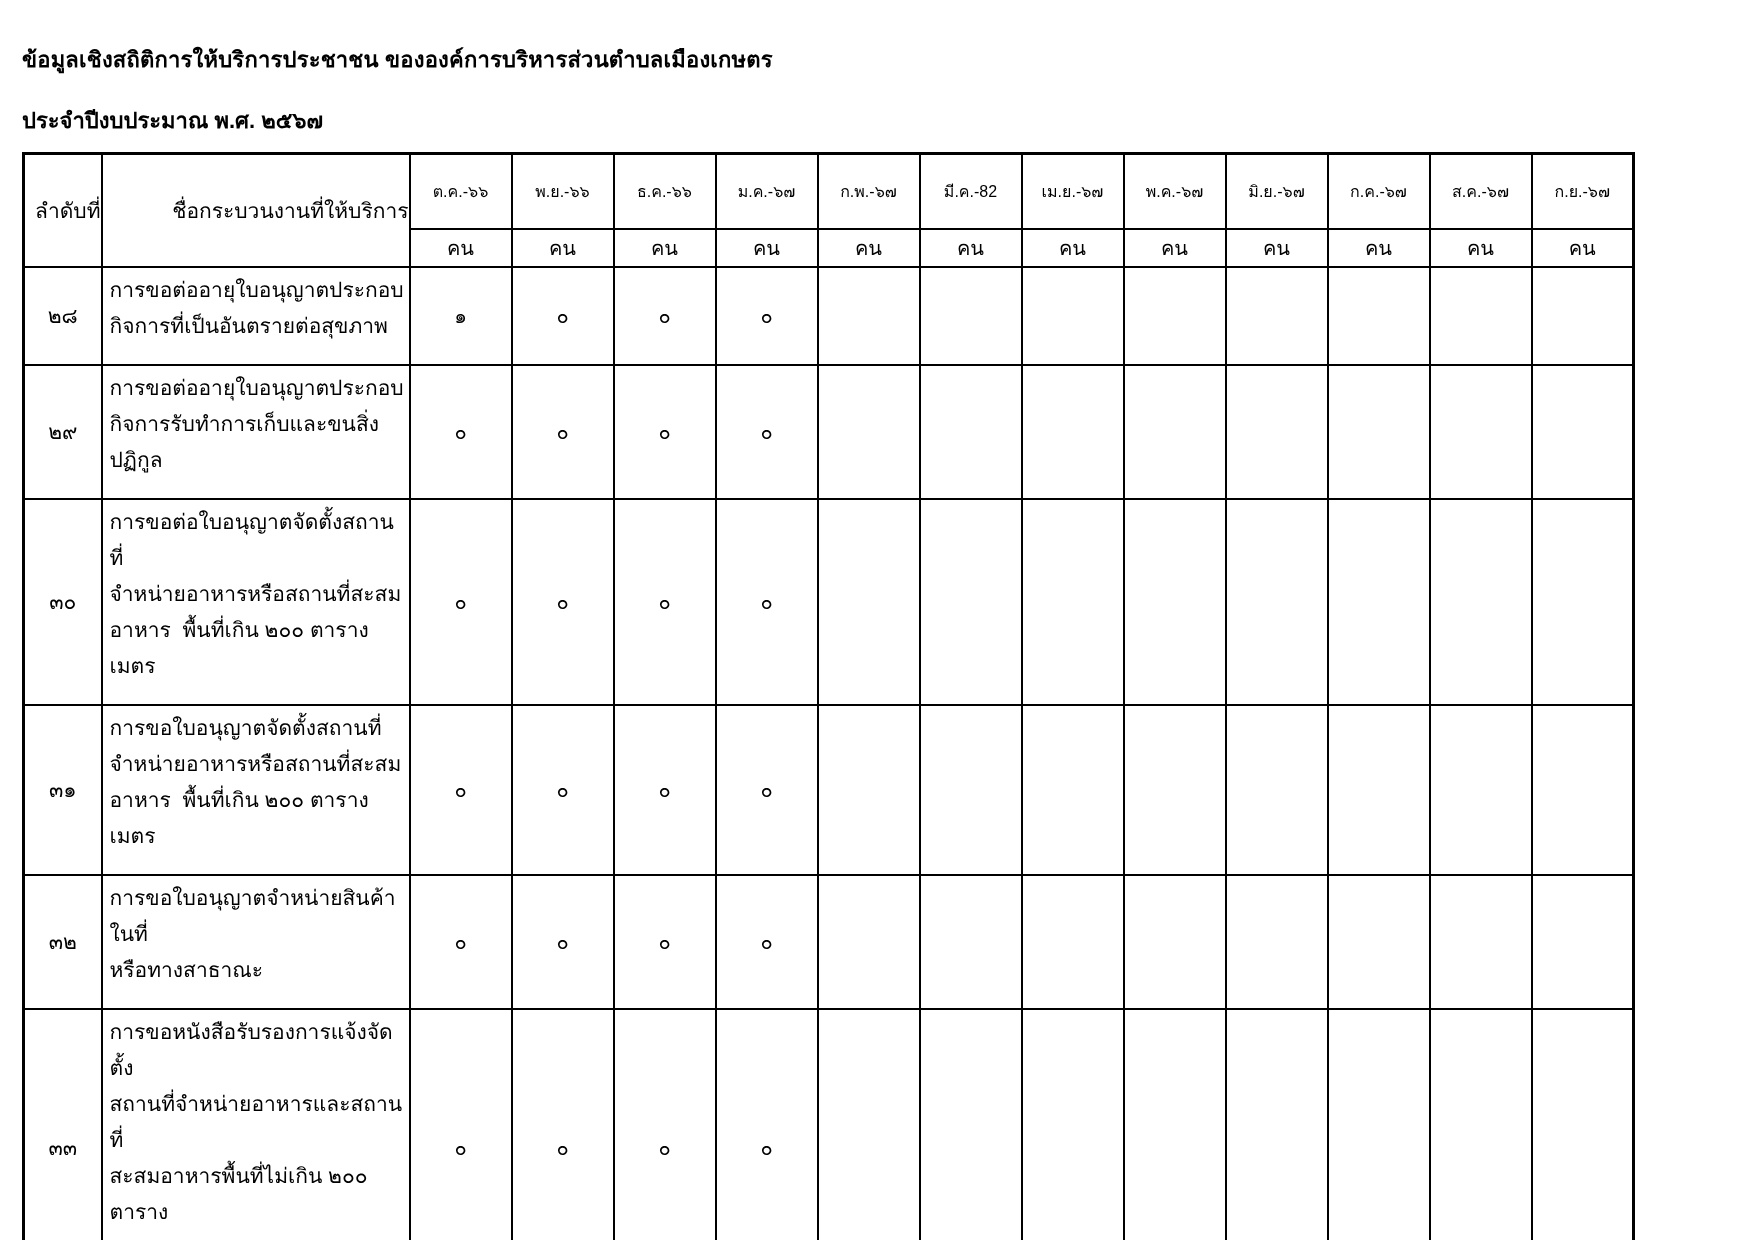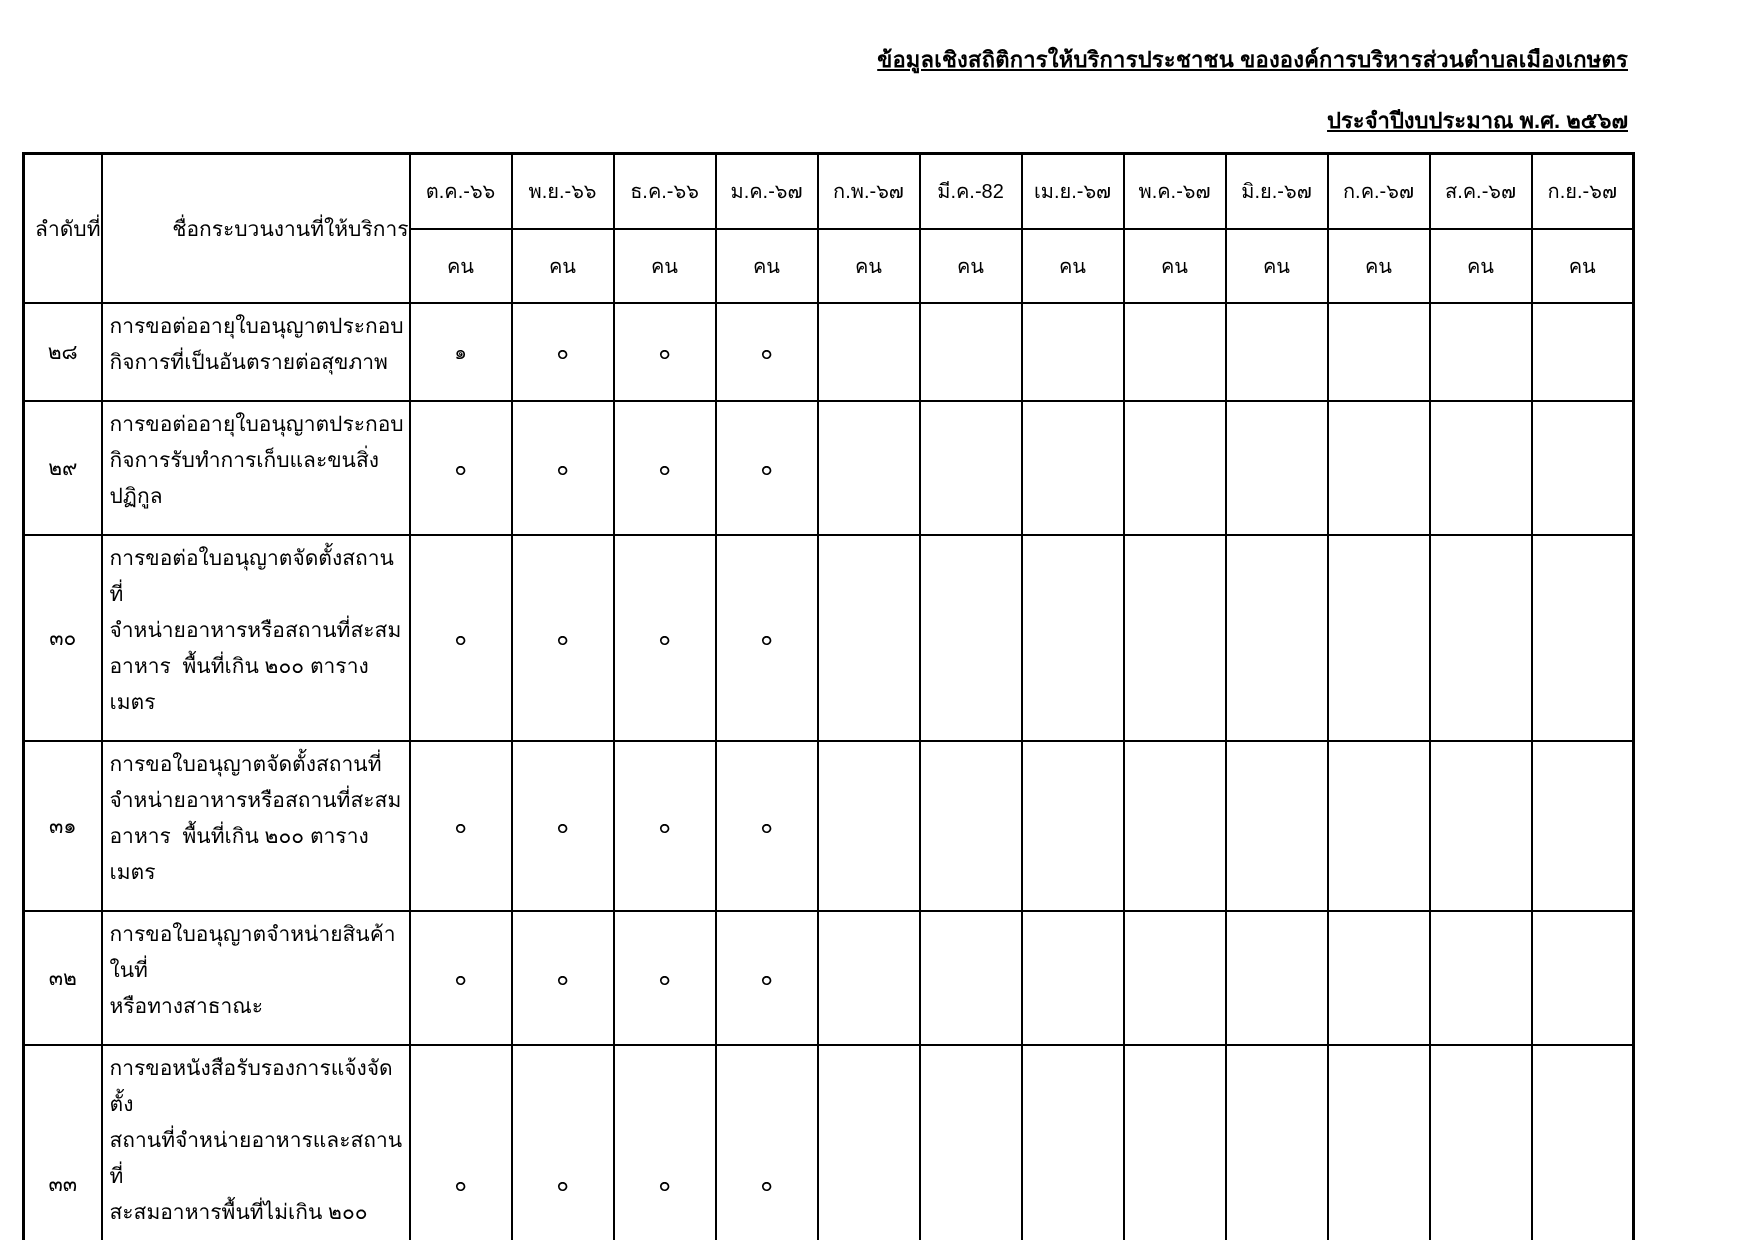--- a/index.html
+++ b/index.html
@@ -3,38 +3,38 @@
 <meta charset="utf-8">
 <style>
   * { box-sizing: border-box; margin: 0; padding: 0; }
   html, body { background: #ffffff; }
   body {
     width: 1754px; height: 1240px;
     font-family: "Liberation Sans", sans-serif;
     color: #000000;
   }
   .page { position: relative; width: 1754px; height: 1240px; overflow: hidden; }
-  .title-wrap { width: 1606px; margin: 42px 0 0 22px; text-align: right; text-decoration: underline; }
+  .title-wrap { width: 1606px; margin: 42px 0 0 22px; text-align: left; }
   .doc-title { font-size: 22px; font-weight: bold; letter-spacing: 0.2px; }
   .doc-subtitle { font-size: 22px; font-weight: bold; margin-top: 26px; }
   table.stats {
     border-collapse: collapse;
     table-layout: fixed;
     margin: 14px 0 0 22px;
     border: 3px solid #000;
     width: 1610px;
   }
   table.stats th, table.stats td {
     border: 2px solid #000;
     font-weight: normal;
     vertical-align: middle;
   }
   th.corner-cell { font-size: 21px; text-align: right; }
-  th.month-cell { height: 75px; font-size: 20px; text-align: center; }
-  th.unit-cell  { height: 28px; font-size: 20px; text-align: center; padding: 20px 0; margin-top: 38px; }
+  th.month-cell { height: 75px; font-size: 16px; text-align: center; }
+  th.unit-cell  { height: 28px; font-size: 20px; text-align: center; padding: 2px 0; margin-top: 38px; }
   td.no-cell   { text-align: center; font-size: 21px; }
   td.name-cell {
     text-align: left; padding: 4px 2px 20px 7px;
     font-size: 21px; line-height: 36px;
     white-space: pre-wrap;
   }
   td.val-cell  { text-align: center; font-size: 20px; }
 </style>
 </head>
 <body>

